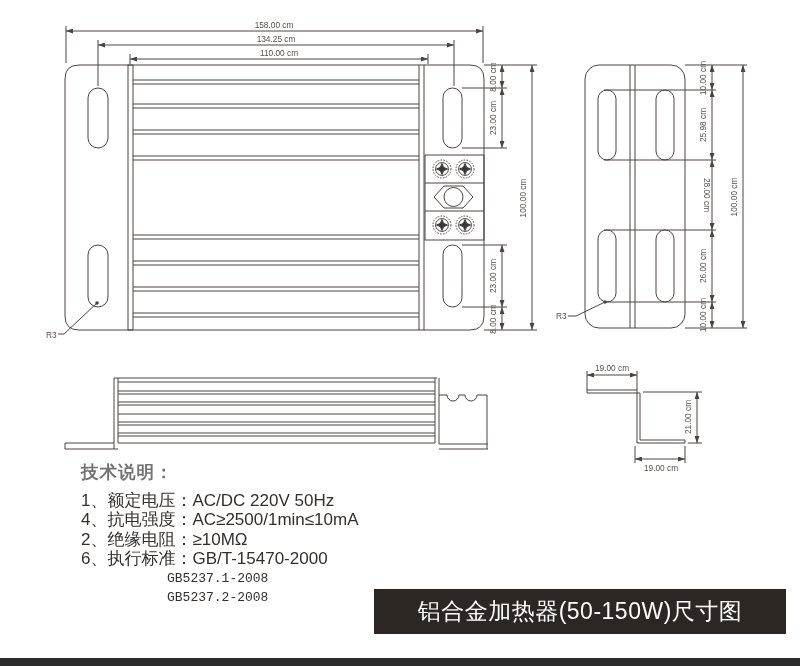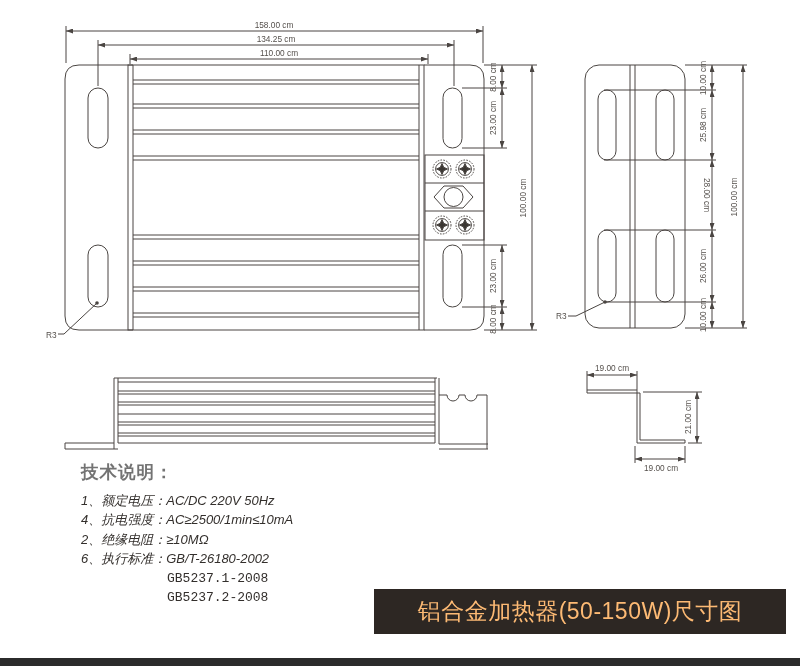--- a/index.html
+++ b/index.html
@@ -8,25 +8,25 @@
     font-family:"Liberation Sans","DejaVu Sans",sans-serif;overflow:hidden;
   }
   #drawing{position:absolute;left:0;top:0;}
   .dim-text{font-size:8.3px;fill:#55504c;}
   .specs{
     position:absolute;left:81px;top:460px;width:310px;color:#332f2c;
   }
   .specs-heading{
     font-size:17.5px;font-weight:bold;letter-spacing:1px;margin:0 0 7px 0;color:#737373;
   }
-  .spec-item{font-size:13px;line-height:19.4px;white-space:nowrap;font-style:italic;}
+  .spec-item{font-size:17px;line-height:19.4px;white-space:nowrap;}
   .spec-cont{font-size:13px;line-height:19.4px;padding-left:86px;white-space:nowrap;font-family:Liberation Mono, monospace;}
   .banner{
     position:absolute;left:374px;top:589px;width:412px;height:45px;
-    background:#2d2723;color:#fdba74;font-size:23px;line-height:45px;
+    background:#2d2723;color:#ffffff;font-size:23px;line-height:45px;
     text-align:center;letter-spacing:0.5px;white-space:nowrap;
   }
   .bottom-bar{
     position:absolute;left:0;top:658px;width:800px;height:8px;background:#2b2b2b;
   }
 </style>
 </head>
 <body>
 
 <svg id="drawing" width="800" height="666" viewBox="0 0 800 666">
@@ -212,20 +212,20 @@
   <text class="dim-text" x="612" y="371" text-anchor="middle">19.00 cm</text>
   <text class="dim-text" x="691" y="417" text-anchor="middle" transform="rotate(-90 691 417)">21.00 cm</text>
   <text class="dim-text" x="661" y="471" text-anchor="middle">19.00 cm</text>
 </svg>
 
 <div class="specs">
   <div class="specs-heading">技术说明：</div>
   <div class="spec-item">1、额定电压：AC/DC 220V 50Hz</div>
   <div class="spec-item">4、抗电强度：AC≥2500/1min≤10mA</div>
   <div class="spec-item">2、绝缘电阻：≥10MΩ</div>
-  <div class="spec-item">6、执行标准：GB/T-26180-2002</div>
+  <div class="spec-item">6、执行标准：GB/T-15470-2000</div>
   <div class="spec-cont">GB5237.1-2008</div>
   <div class="spec-cont">GB5237.2-2008</div>
 </div>
 
 <div class="banner">铝合金加热器(50-150W)尺寸图</div>
 
 <div class="bottom-bar"></div>
 
 </body></html>

